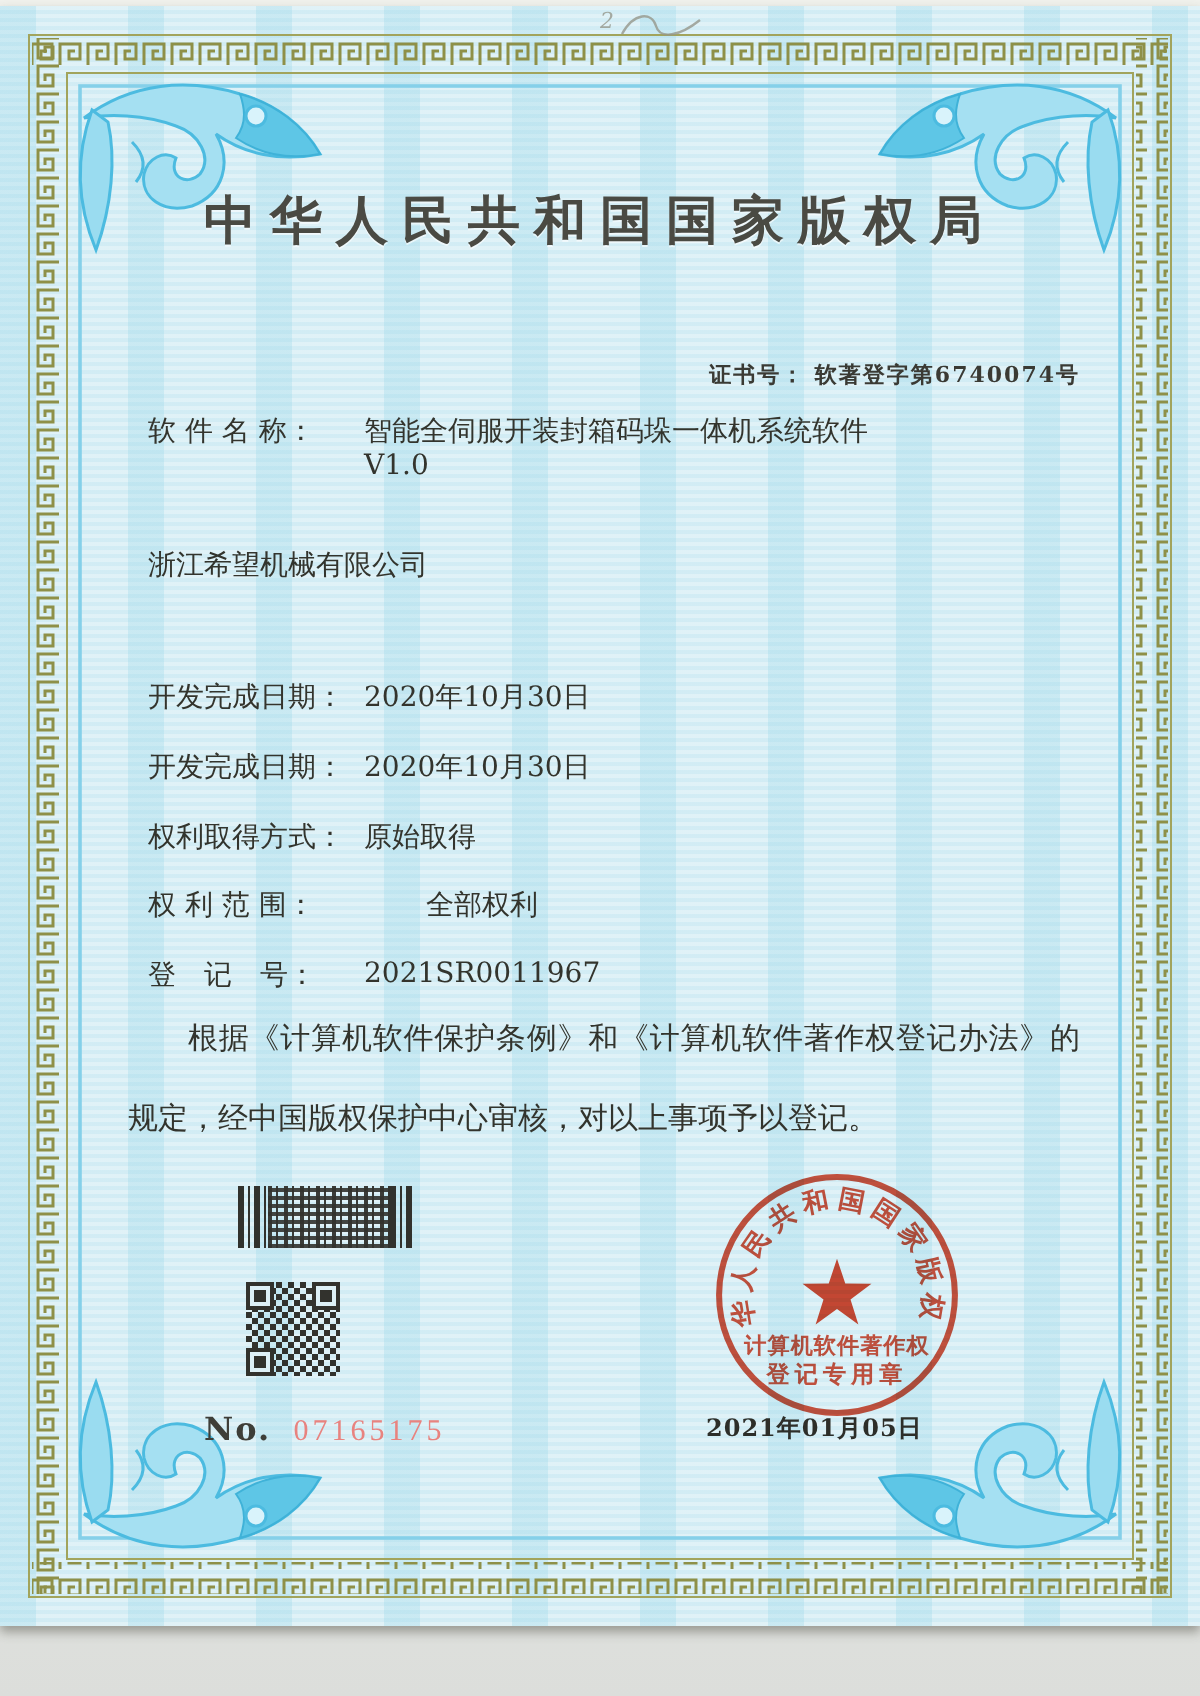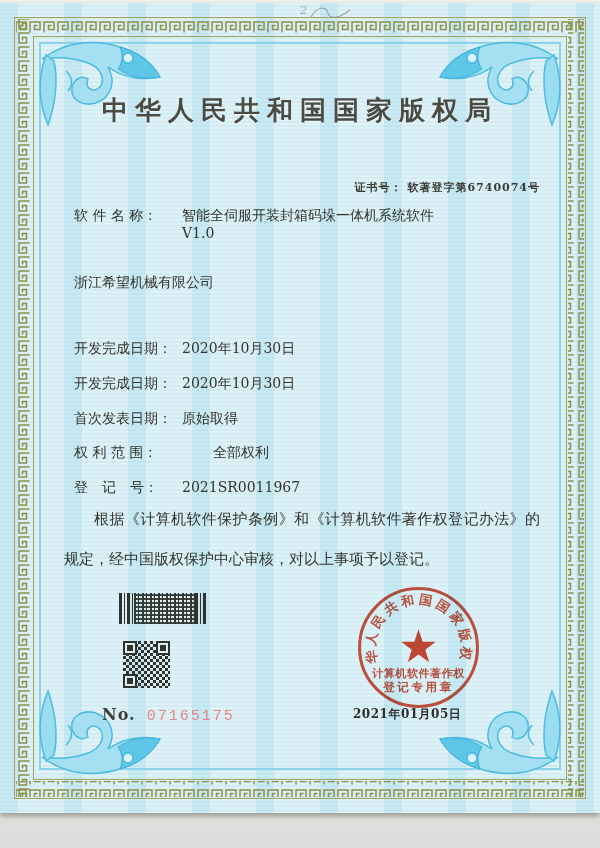--- a/index.html
+++ b/index.html
@@ -40,21 +40,21 @@
     repeating-linear-gradient(0deg,rgba(50,50,45,.9) 0 2px,rgba(0,0,0,0) 2px 4px);}
   .bc-c{flex:0 0 12px;background:repeating-linear-gradient(90deg,#32322d 0 4px,rgba(0,0,0,0) 4px 6px,#32322d 6px 7px,rgba(0,0,0,0) 7px 9px);}
   .qr{position:absolute;left:123px;top:638px;width:47px;height:47px;
     background:repeating-conic-gradient(#32322d 0 25%,rgba(0,0,0,0) 0 50%) 0 0/6px 6px;}
   .f{position:absolute;width:14px;height:14px;box-sizing:border-box;
     border:2.5px solid #32322d;background:#ddf0f6;}
   .f::after{content:"";position:absolute;inset:2px;background:#32322d;}
   .f.tl{left:0;top:0}.f.tr{right:0;top:0}.f.bl{left:0;bottom:0}
   .serial{position:absolute;left:102px;top:702px;}
   .serial .no{font-size:16px;font-weight:bold;color:#3e3e38;letter-spacing:1px;}
-  .serial .num{font-family:Liberation Mono, monospace;
+  .serial .num{font-family:Liberation Serif, serif;
     font-size:15px;color:#e8837f;letter-spacing:2px;margin-left:6px;}
   .seal{position:absolute;left:355px;top:581px;width:127px;height:127px;
     opacity:.92;mix-blend-mode:multiply;}
   .seal text{fill:#d8452e;font-weight:bold;font-family:"DejaVu Serif","Liberation Serif",serif;}
   .seal .ring{font-size:13px;letter-spacing:3.5px;}
   .seal .s1{font-size:11px;letter-spacing:.5px;text-anchor:middle;}
   .seal .s2{font-size:11.5px;letter-spacing:2.5px;text-anchor:middle;}
   .issue-date{position:absolute;left:353px;top:703px;font-size:12px;font-weight:bold;
     color:#2d2e29;letter-spacing:.5px;}
   .pencil{position:absolute;left:300px;top:1px;color:#96988c;font-size:11px;
@@ -122,21 +122,21 @@
   </div>
   <div class="row r3">
     <span class="lbl">开发完成日期：</span>
     <span class="val">2020年10月30日</span>
   </div>
   <div class="row r4">
     <span class="lbl">开发完成日期：</span>
     <span class="val">2020年10月30日</span>
   </div>
   <div class="row r5">
-    <span class="lbl">首次发表日期：</span>
+    <span class="lbl">权利取得方式：</span>
     <span class="val">原始取得</span>
   </div>
   <div class="row r6">
     <span class="lbl">权 利 范 围：</span>
     <span class="val">全部权利</span>
   </div>
   <div class="row r7">
     <span class="lbl">登　记　号：</span>
     <span class="val">2021SR0011967</span>
   </div>

